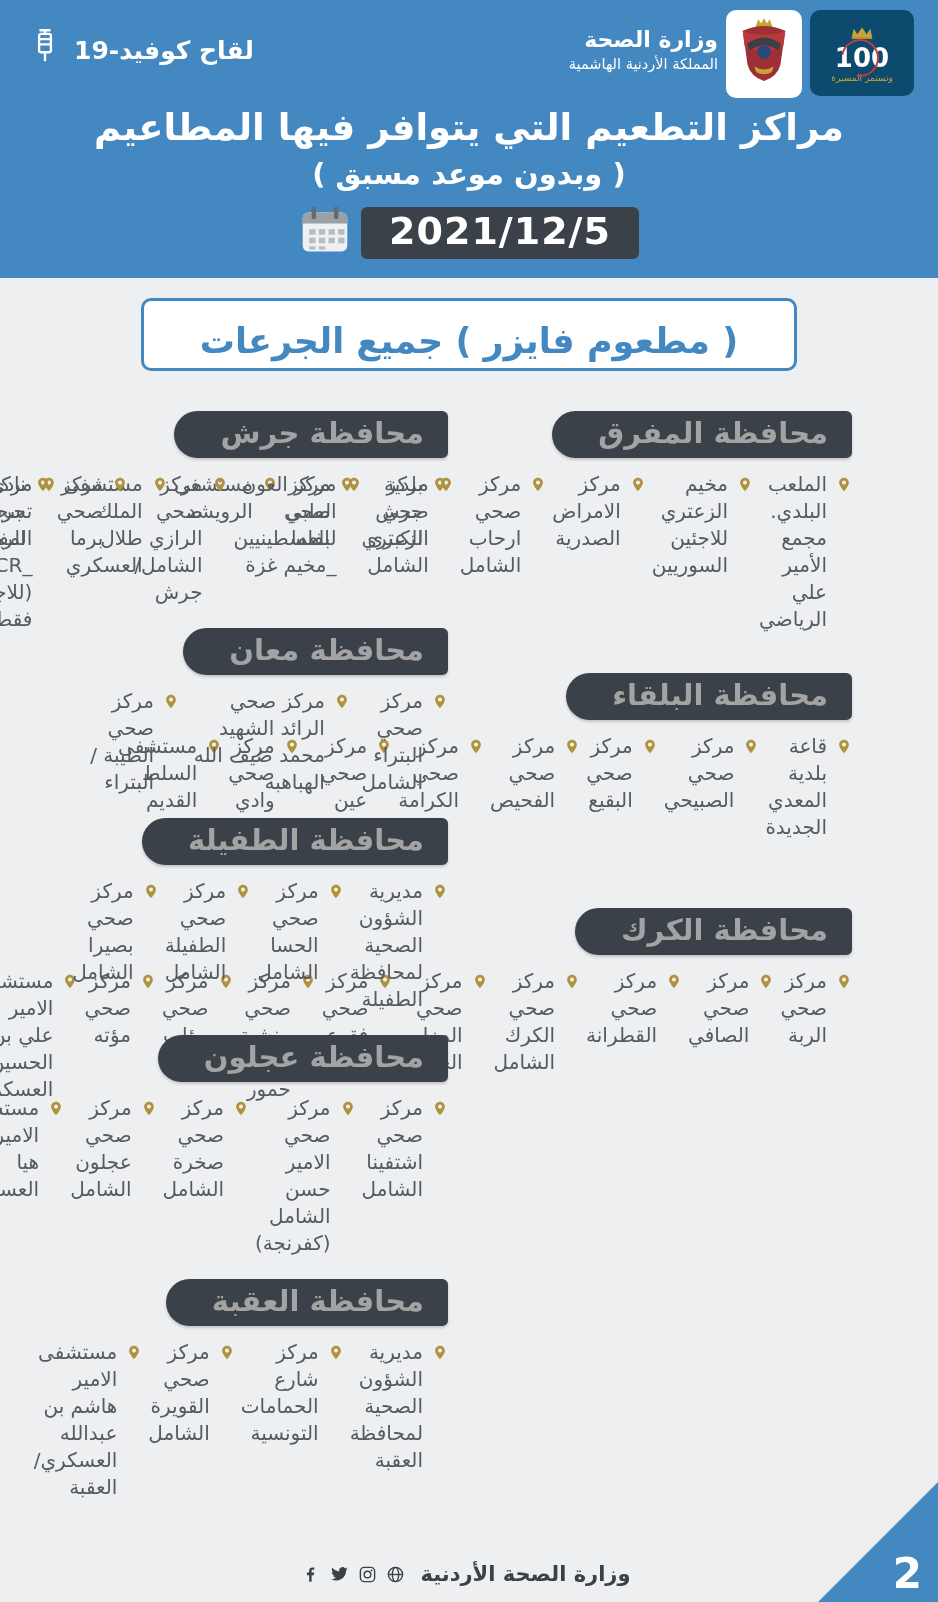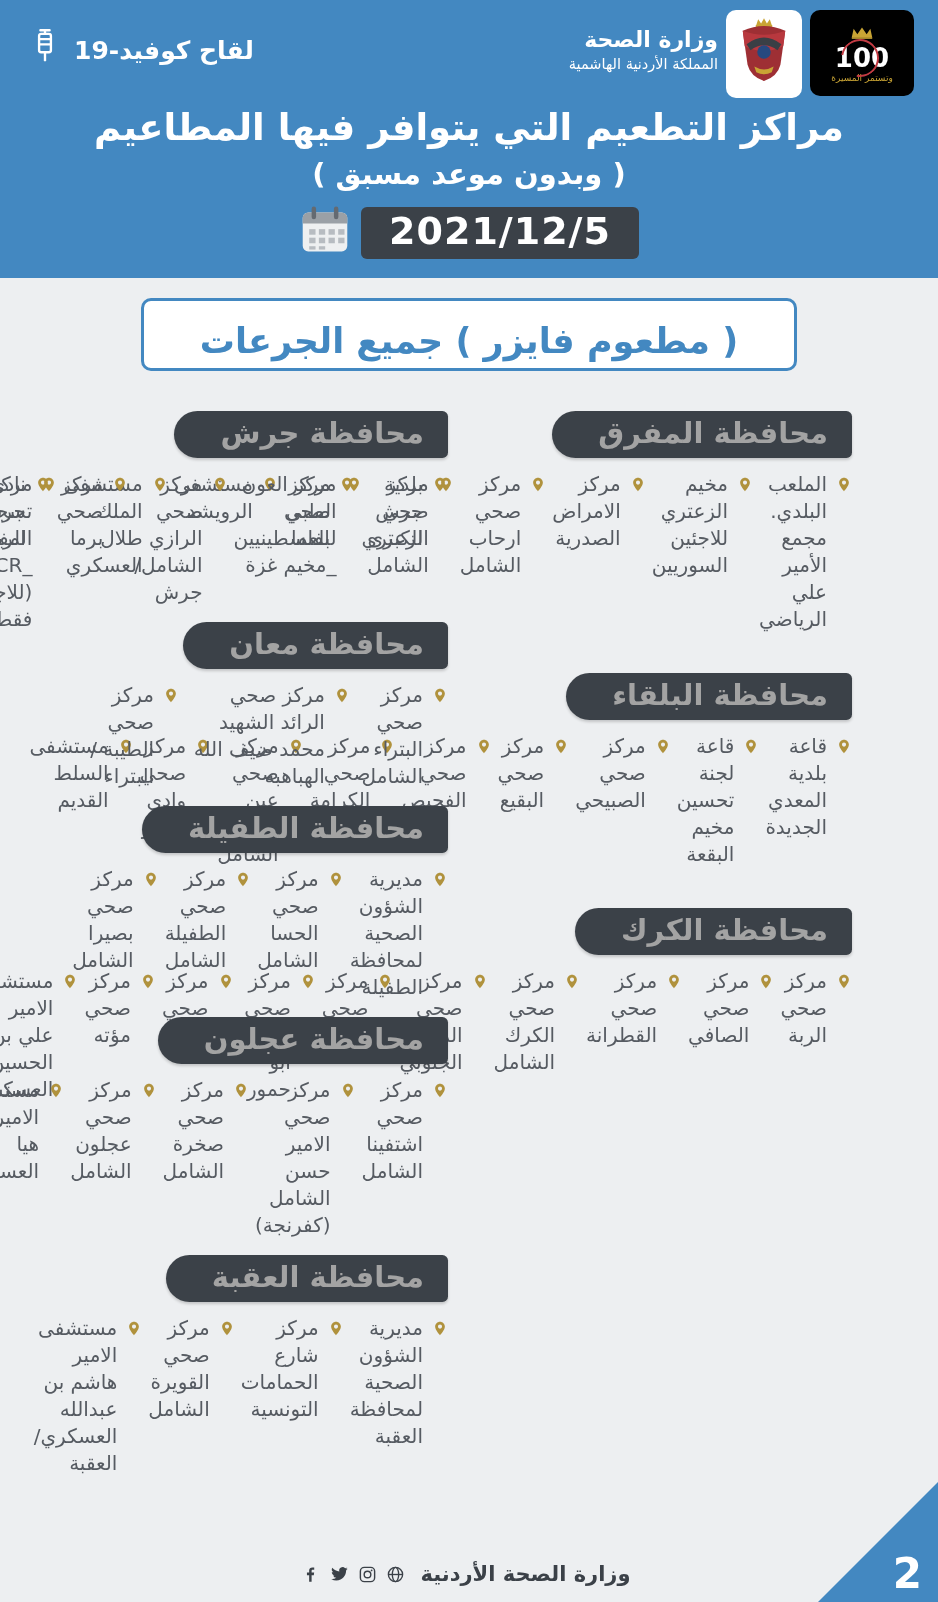--- a/index.html
+++ b/index.html
@@ -11,21 +11,21 @@
     background:var(--page-bg,#edeff1); overflow:hidden; direction:rtl;
     display:flex; flex-direction:column;
   }
 
   
   .hdr{ flex:0 0 auto; height:278px; background:var(--header-blue,#4388c1); color:#fff; padding:10px 24px 0; }
   .top-bar{ display:flex; justify-content:space-between; align-items:flex-start; }
   .brand{ display:flex; align-items:flex-start; gap:8px; }
 
   .centennial{
-    width:104px; height:86px; background:#000000; border-radius:10px;
+    width:104px; height:86px; background:#0c4a6e; border-radius:10px;
     display:flex; flex-direction:column; align-items:center; justify-content:center; gap:2px;
   }
   .cent-num{ position:relative; color:#fff; font-weight:bold; font-size:26px; line-height:1; direction:ltr; }
   .cent-num::after{
     content:""; position:absolute; left:6px; top:-6px; width:34px; height:34px;
     border:2.5px solid #c23b43; border-left-color:transparent; border-radius:50%;
     transform:rotate(-35deg);
   }
   .cent-slogan{ color:#c9a434; font-size:9px; }
 
@@ -60,21 +60,21 @@
 
   .columns{ display:flex; gap:42px; margin-top:40px; align-items:flex-start; }
   .col{ flex:1 1 0; min-width:0; }
 
   .gov-banner{
     background:var(--dark-slate,#3b4148); color:#a3a3a3; font-weight:bold; font-size:29px;
     height:47px; line-height:45px; width:fit-content; min-width:250px;
     padding:0 24px 0 46px; border-radius:42px 10px 10px 42px;
     box-shadow:0 2px 3px rgba(0,0,0,.18);
   }
-  .col-left .gov-section + .gov-section{ margin-top:16px; }
+  .col-left .gov-section + .gov-section{ margin-top:22px; }
   .col-right .gov-section + .gov-section{ margin-top:40px; }
 
   .center-list{ list-style:none; margin-top:13px; display:flex; flex-direction:row; gap:6px; }
   .center-item{ display:flex; align-items:flex-start; gap:9px; color:var(--item-text,#565b62); font-size:20px; line-height:27px; }
   .pin{ flex:0 0 auto; margin-top:3px; display:inline-flex; }
   .pin svg path{ fill:var(--pin-gold,#b0923d); }
 
   
   .footer{
     position:absolute; left:0; right:7px; bottom:16px;
@@ -268,28 +268,20 @@
     <ul class="center-list">
   <li class="center-item">
     <span class="pin">
       <svg viewBox="0 0 24 24" width="16" height="21">
         <path d="M12 1.8c-4 0-7.3 3.3-7.3 7.3 0 5.4 7.3 13.1 7.3 13.1s7.3-7.7 7.3-13.1c0-4-3.3-7.3-7.3-7.3zm0 10.4a3.1 3.1 0 1 1 0-6.2 3.1 3.1 0 0 1 0 6.2z"></path>
       </svg>
     </span>
     <span class="center-text">قاعة بلدية المعدي الجديدة</span>
   </li>
 
-  <li class="center-item">
-    <span class="pin">
-      <svg viewBox="0 0 24 24" width="16" height="21">
-        <path d="M12 1.8c-4 0-7.3 3.3-7.3 7.3 0 5.4 7.3 13.1 7.3 13.1s7.3-7.7 7.3-13.1c0-4-3.3-7.3-7.3-7.3zm0 10.4a3.1 3.1 0 1 1 0-6.2 3.1 3.1 0 0 1 0 6.2z"></path>
-      </svg>
-    </span>
-    <span class="center-text">قاعة لجنة تحسين مخيم البقعة</span>
-  </li>
 
   <li class="center-item">
     <span class="pin">
       <svg viewBox="0 0 24 24" width="16" height="21">
         <path d="M12 1.8c-4 0-7.3 3.3-7.3 7.3 0 5.4 7.3 13.1 7.3 13.1s7.3-7.7 7.3-13.1c0-4-3.3-7.3-7.3-7.3zm0 10.4a3.1 3.1 0 1 1 0-6.2 3.1 3.1 0 0 1 0 6.2z"></path>
       </svg>
     </span>
     <span class="center-text">مركز صحي  الصبيحي</span>
   </li>
 

